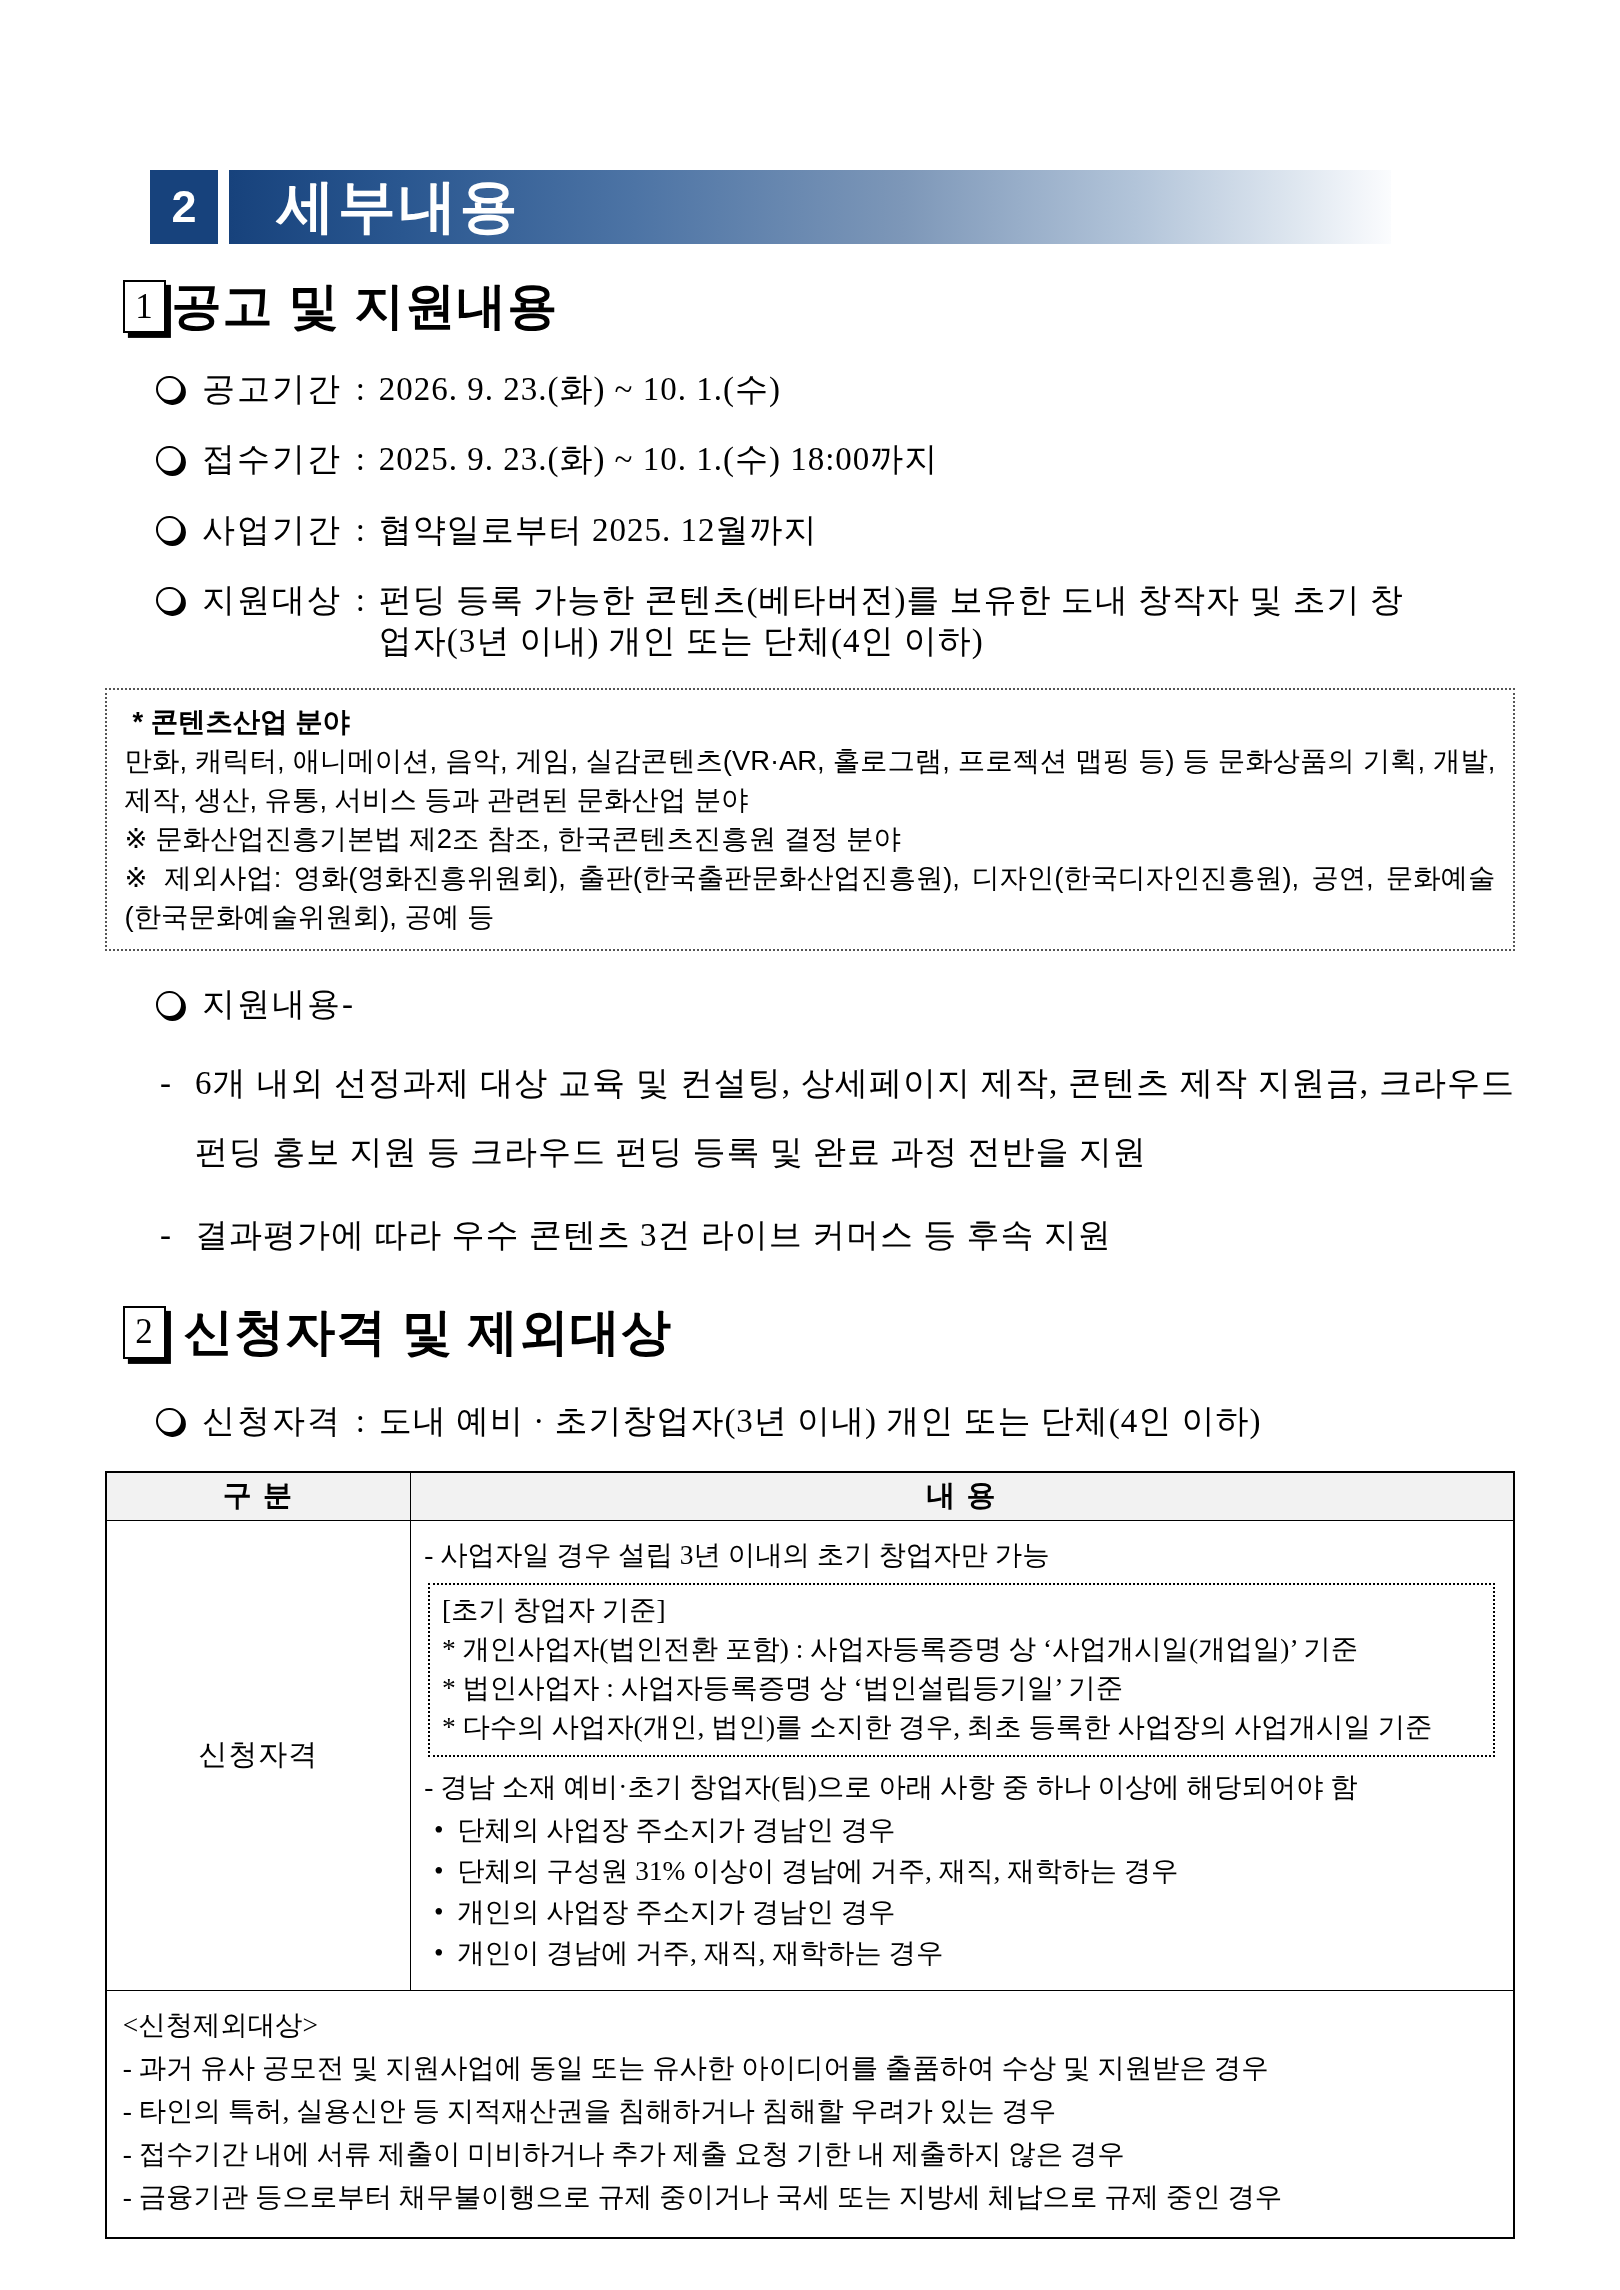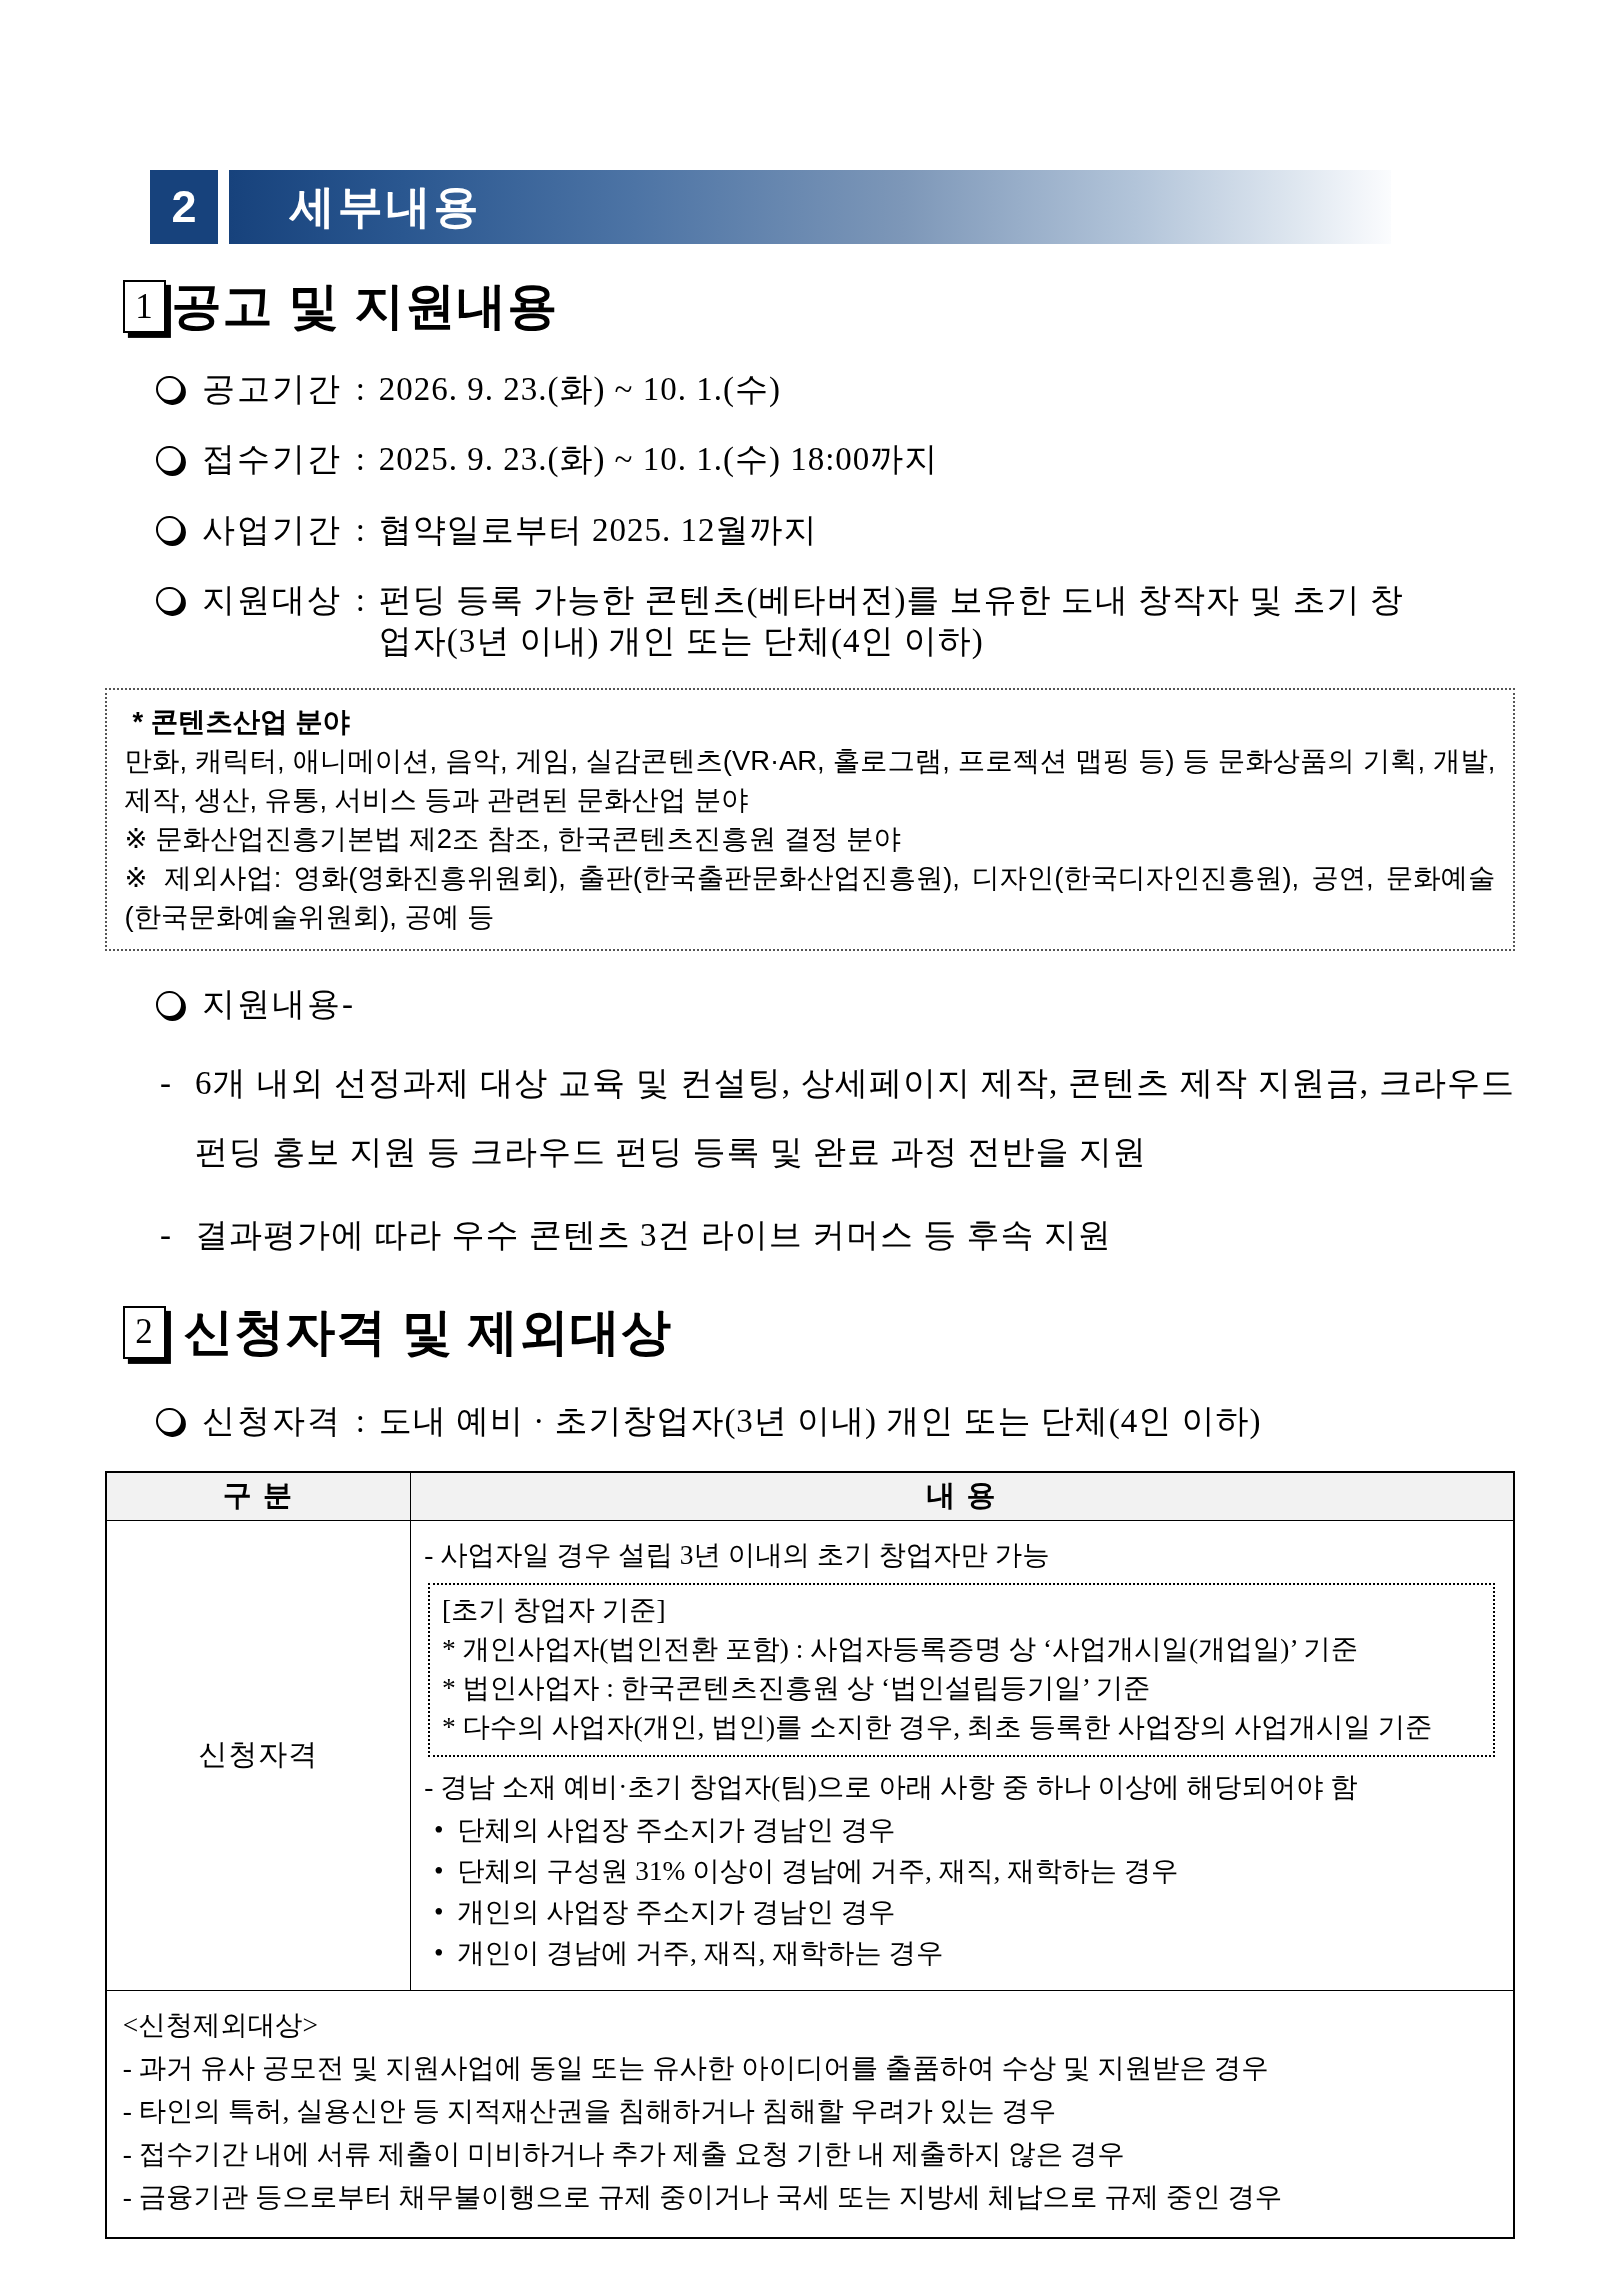--- a/index.html
+++ b/index.html
@@ -16,21 +16,21 @@
     display:flex;align-items:center;justify-content:center;
     font-family:"Liberation Sans","DejaVu Sans",sans-serif;
     font-weight:bold;font-size:45px;
   }
   .banner-bar{
     width:1162px;margin-left:10.8px;display:flex;align-items:center;
     background:linear-gradient(90deg,#17427c 0%,#2a5790 15%,#4d74a5 35%,#7d97b8 58%,#b2c4d9 78%,#dfe7f0 92%,#fbfcfe 100%);
   }
   .banner-title{
     color:#fff;font-family:Liberation Serif, serif;
-    font-weight:bold;font-size:45px;letter-spacing:2.9px;margin-left:61px;
+    font-weight:bold;font-size:58px;letter-spacing:2.9px;margin-left:48px;
   }
 
   
   .h-row{display:flex;align-items:center;margin-left:17.6px;}
   .h-row.first{margin-top:29px;}
   .h-row.second{margin-top:29px;}
   .num-box{
     display:inline-flex;align-items:center;justify-content:center;
     width:39px;height:49px;border:2px solid #000;background:#fff;
     box-shadow:4.9px 4.9px 0 #000;
@@ -196,21 +196,21 @@
       </tr>
     </thead>
     <tbody>
       <tr>
         <td class="cat-cell">신청자격</td>
         <td class="content-cell">
           <div class="t-line">- 사업자일 경우 설립 3년 이내의 초기 창업자만 가능</div>
           <div class="criteria-box">
             <div class="t-line">[초기 창업자 기준]</div>
             <div class="t-line">* 개인사업자(법인전환 포함) : 사업자등록증명 상 ‘사업개시일(개업일)’ 기준</div>
-            <div class="t-line">* 법인사업자 : 한국콘텐츠진흥원 상 ‘법인설립등기일’ 기준</div>
+            <div class="t-line">* 법인사업자 : 사업자등록증명 상 ‘법인설립등기일’ 기준</div>
             <div class="t-line">* 다수의 사업자(개인, 법인)를 소지한 경우, 최초 등록한 사업장의 사업개시일 기준</div>
           </div>
           <div class="t-line">- 경남 소재 예비·초기 창업자(팀)으로 아래 사항 중 하나 이상에 해당되어야 함</div>
           <div class="sub-list">
             <div class="sub-item">단체의 사업장 주소지가 경남인 경우</div>
             <div class="sub-item">단체의 구성원 31% 이상이 경남에 거주, 재직, 재학하는 경우</div>
             <div class="sub-item">개인의 사업장 주소지가 경남인 경우</div>
             <div class="sub-item">개인이 경남에 거주, 재직, 재학하는 경우</div>
           </div>
         </td>

